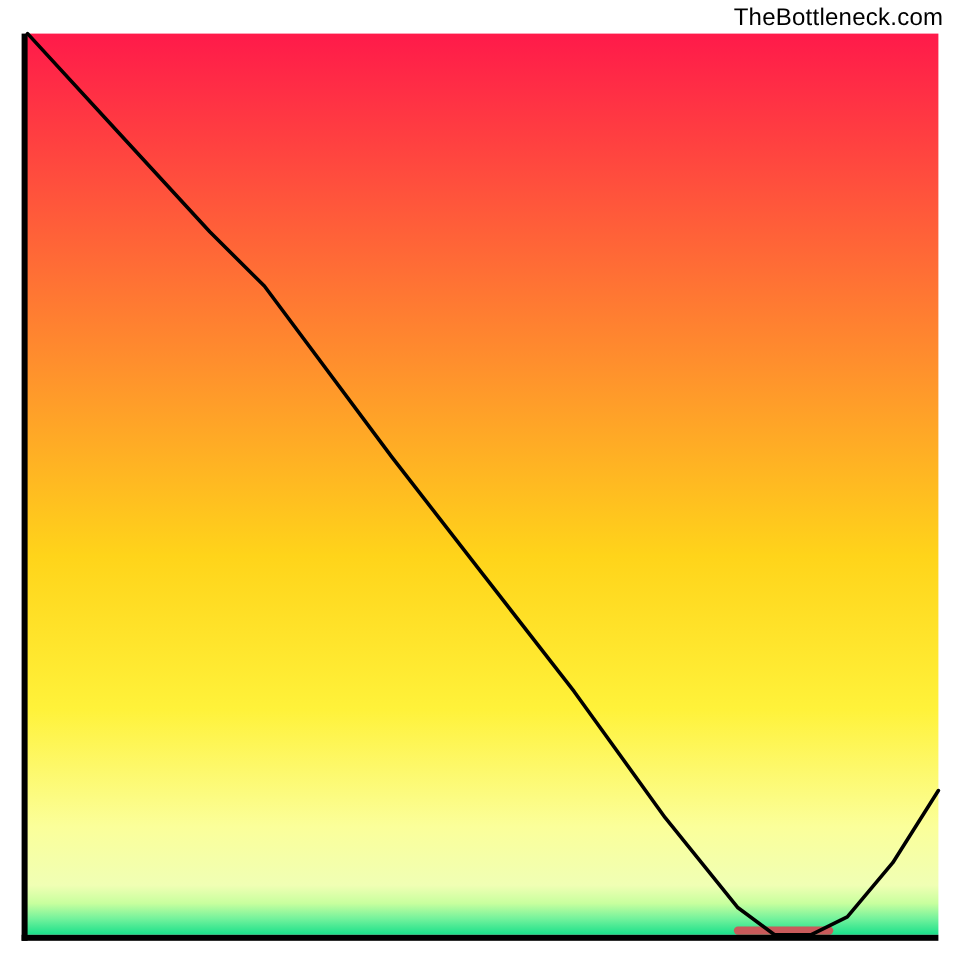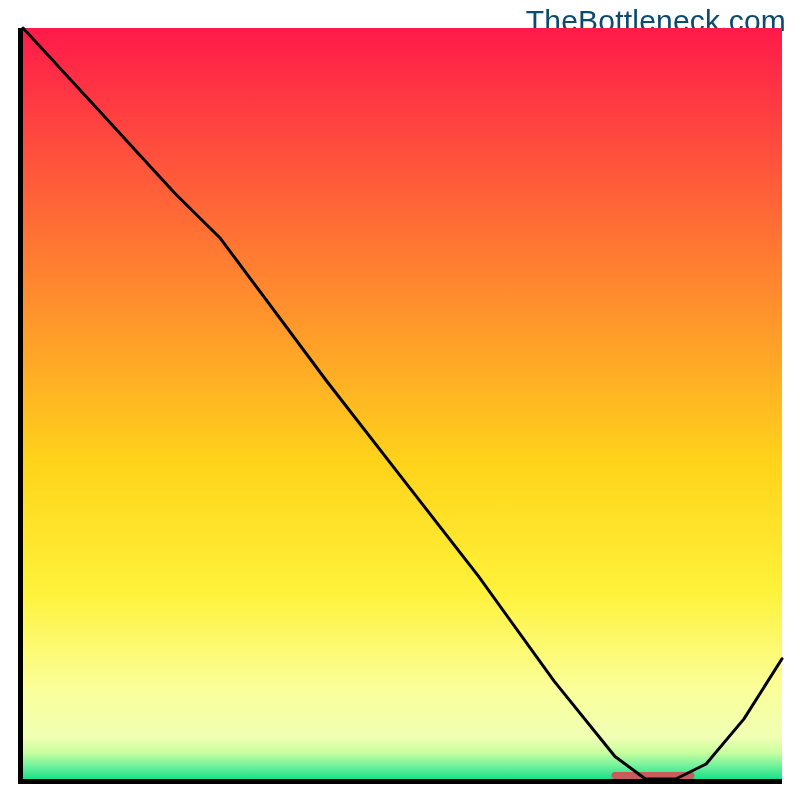--- a/index.html
+++ b/index.html
@@ -12,22 +12,22 @@
   }
   .stage {
     position: relative;
     width: 800px;
     height: 800px;
   }
   .watermark {
     position: absolute;
     top: 4px;
     right: 14px;
-    color: #0c4a6e;
-    font-size: 30px;
+    color: #000000;
+    font-size: 20px;
     font-weight: 500;
     letter-spacing: 0.2px;
     text-align: right;
   }
   .plot-box {
     position: absolute;
     left: 18px;
     top: 28px;
     width: 764px;
     height: 756px;

